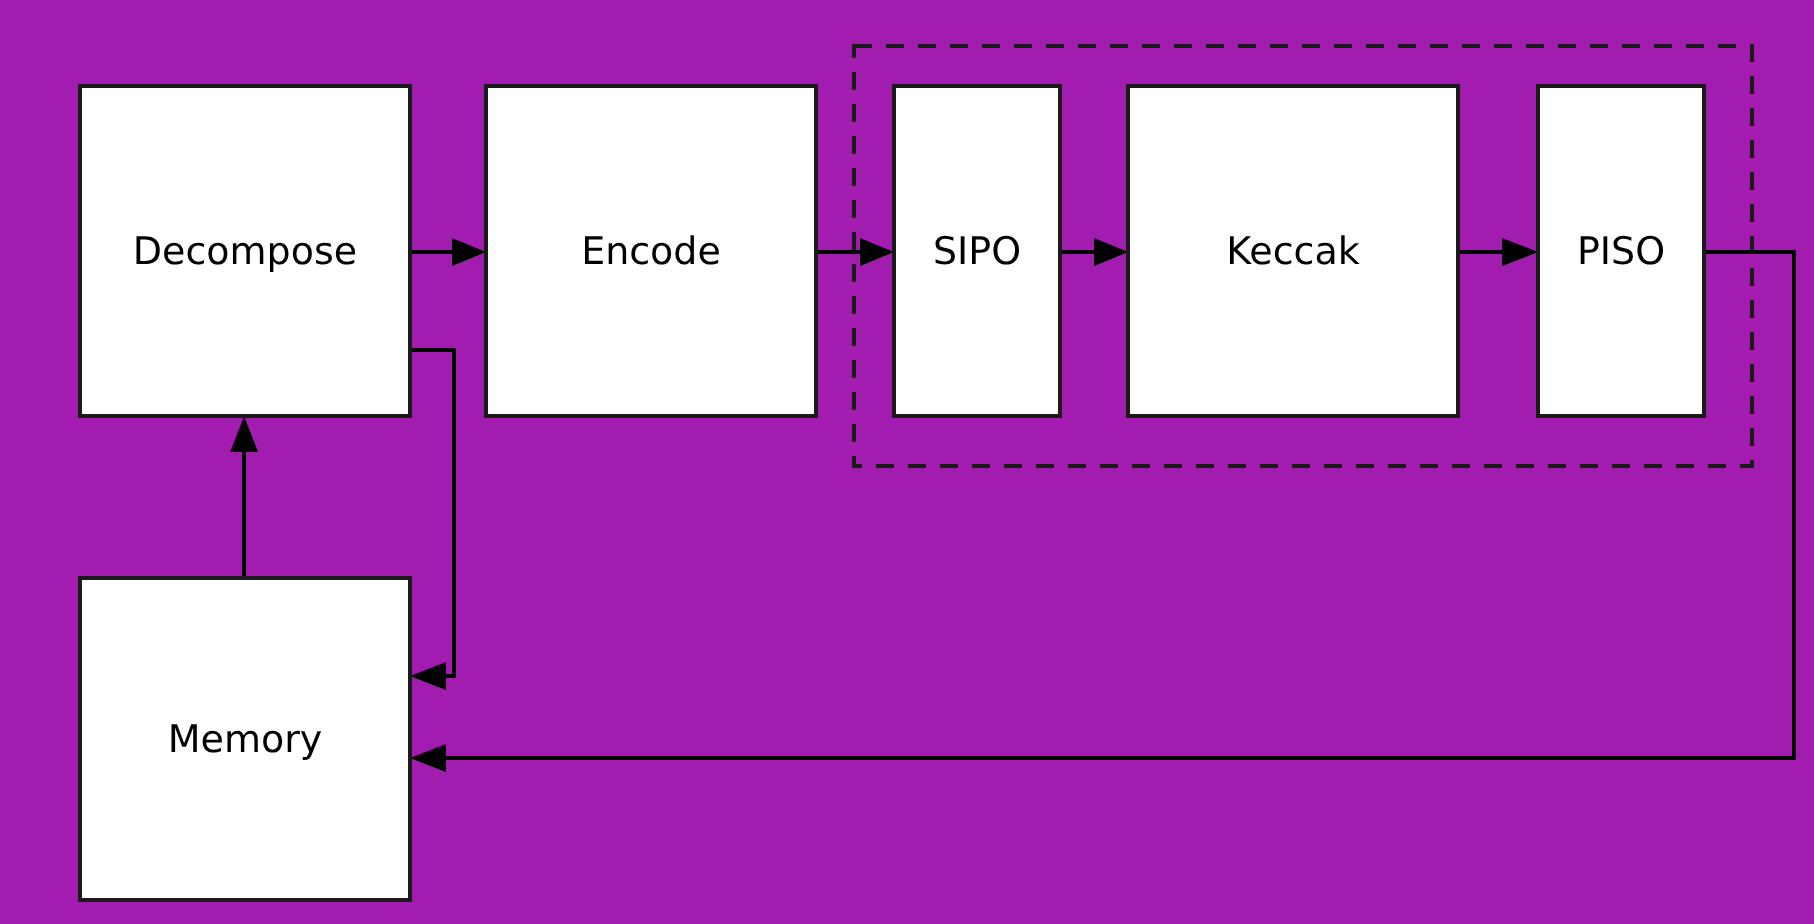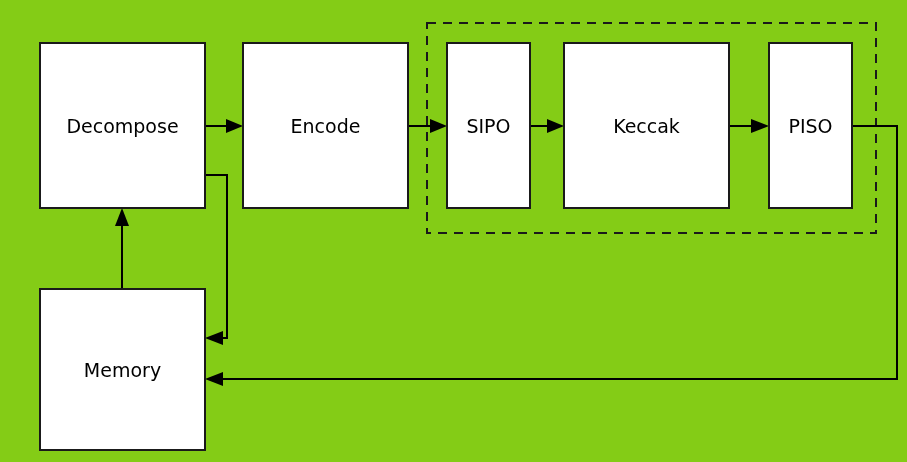--- a/index.html
+++ b/index.html
@@ -7,21 +7,21 @@
     padding: 0;
     background: #ffffff;
   }
   body {
     font-family: "DejaVu Sans", sans-serif;
   }
   #diagram-root {
     position: relative;
     width: 907px;
     height: 462px;
-    background: #84cc16;
+    background: #a21caf;
     overflow: hidden;
   }
   svg#diagram-canvas {
     display: block;
     width: 907px;
     height: 462px;
   }
   .block-rect {
     fill: #ffffff;
     stroke: #1a1a1a;

